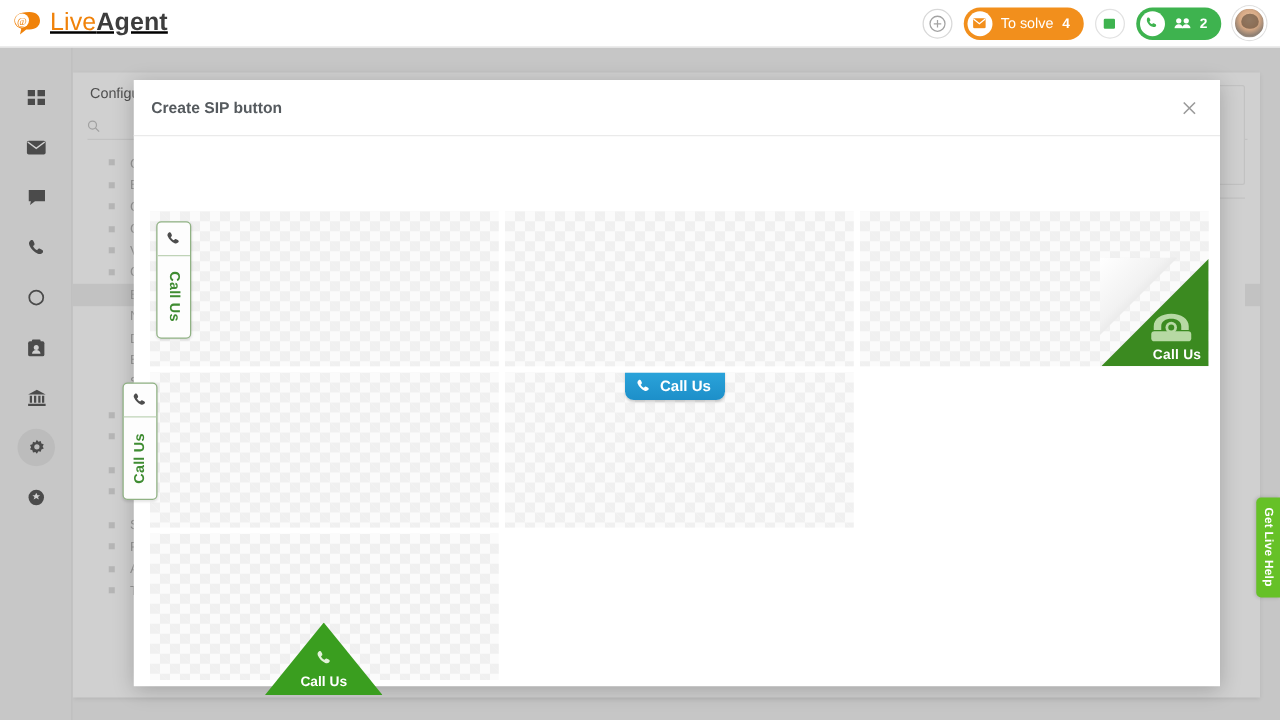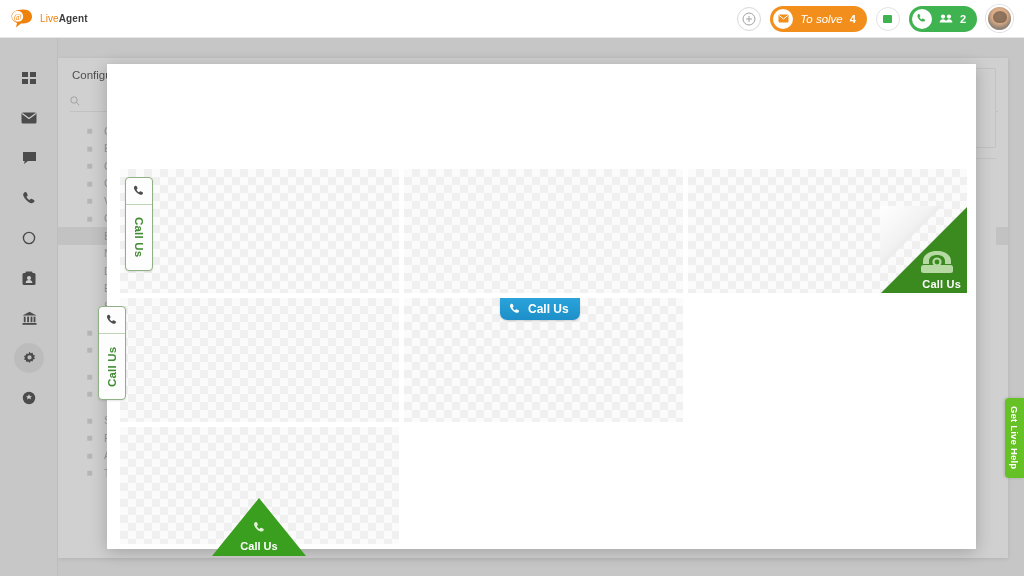--- a/index.html
+++ b/index.html
@@ -14,21 +14,21 @@
   
   .topbar {
     position: absolute; left: 0; top: 0; width: 1024px; height: 38px;
     background: #ffffff; border-bottom: 1px solid #e6e6e6;
     display: flex; align-items: center; z-index: 40;
   }
   .logo-wrap { display: flex; align-items: center; margin-left: 10px; gap: 7px; }
   .logo-mark {
     width: 23px; height: 21px; position: relative;
   }
-  .logo-txt { font-size: 10px; letter-spacing: .1px; }
+  .logo-txt { font-size: 20px; letter-spacing: .1px; text-decoration: underline; }
   .logo-txt .t1 { color: #f0820a; font-weight: 400; }
   .logo-txt .t2 { color: #3d3d3d; font-weight: 700; }
 
   .topright { margin-left: auto; display: flex; align-items: center; gap: 9px; margin-right: 11px; }
   .circ-btn {
     width: 24px; height: 24px; border-radius: 50%;
     border: 1px solid #d8d8d8; background: #fff;
     display: flex; align-items: center; justify-content: center;
     color: #9a9a9a;
   }
@@ -38,21 +38,21 @@
   }
   .pill.orange { background: #f28f1c; }
   .pill.green  { background: #3eb34f; }
   .pill-ico {
     width: 20px; height: 20px; border-radius: 50%; background: #fff;
     display: flex; align-items: center; justify-content: center;
   }
   .pill.orange .pill-ico { color: #f28f1c; }
   .pill.green  .pill-ico { color: #3eb34f; }
   .pill .cnt { font-weight: 700; font-size: 11px; }
-  .pill .lbl { font-size: 11.5px; font-style: italic; }
+  .pill .lbl { font-size: 11.5px; }
   .sq-green {
     width: 24px; height: 24px; border-radius: 50%; border: 1px solid #e2e2e2;
     background:#fff; display:flex; align-items:center; justify-content:center;
   }
   .sq-green i { display:block; width: 9px; height: 8px; background: #3eb34f; border-radius: 1px; }
   .avatar {
     width: 27px; height: 27px; border-radius: 50%;
     background: radial-gradient(circle at 50% 38%, #e8c3a3 0%, #d7a985 42%, #8e7f72 70%, #cfcac4 100%);
     border: 2px solid #fff; box-shadow: 0 0 0 1px #e0e0e0;
     overflow: hidden; position: relative;
@@ -471,20 +471,28 @@
           <span>T</span>
         </div>
       </div>
     <div class="bg-right-card"></div>
     <div class="bg-right-card2"></div>
   </div>
 
   <div class="overlay"></div>
 
   <div class="modal">
+    <div class="modal-head">
+      <div class="modal-title">Create SIP button</div>
+      <div class="modal-close">
+        <svg width="11" height="11" viewBox="0 0 11 11">
+            <path d="M1 1 10 10M10 1 1 10" stroke="#9b9b9b" stroke-width="1.3"></path>
+          </svg>
+      </div>
+    </div>
 
 
     <div class="grid">
 
       <div class="tile">
         <div class="sidetab left">
           <div class="ph">
             <svg width="12" height="12" viewBox="0 0 15 15">
                 <path d="M2.4 1.4c.9-.7 2-.4 2.4.6l.7 1.5c.3.7.1 1.5-.5 1.9l-.6.4c.6 1.5 1.8 2.7 3.3 3.3l.4-.6c.4-.6 1.2-.8 1.9-.5l1.5.7c1 .4 1.3 1.5.6 2.4-.9 1.1-2.4 1.4-3.8.8-3.1-1.3-5.5-3.7-6.8-6.8-.6-1.4-.3-2.9.9-3.7z" fill="#4d4d4d"></path>
               </svg>

